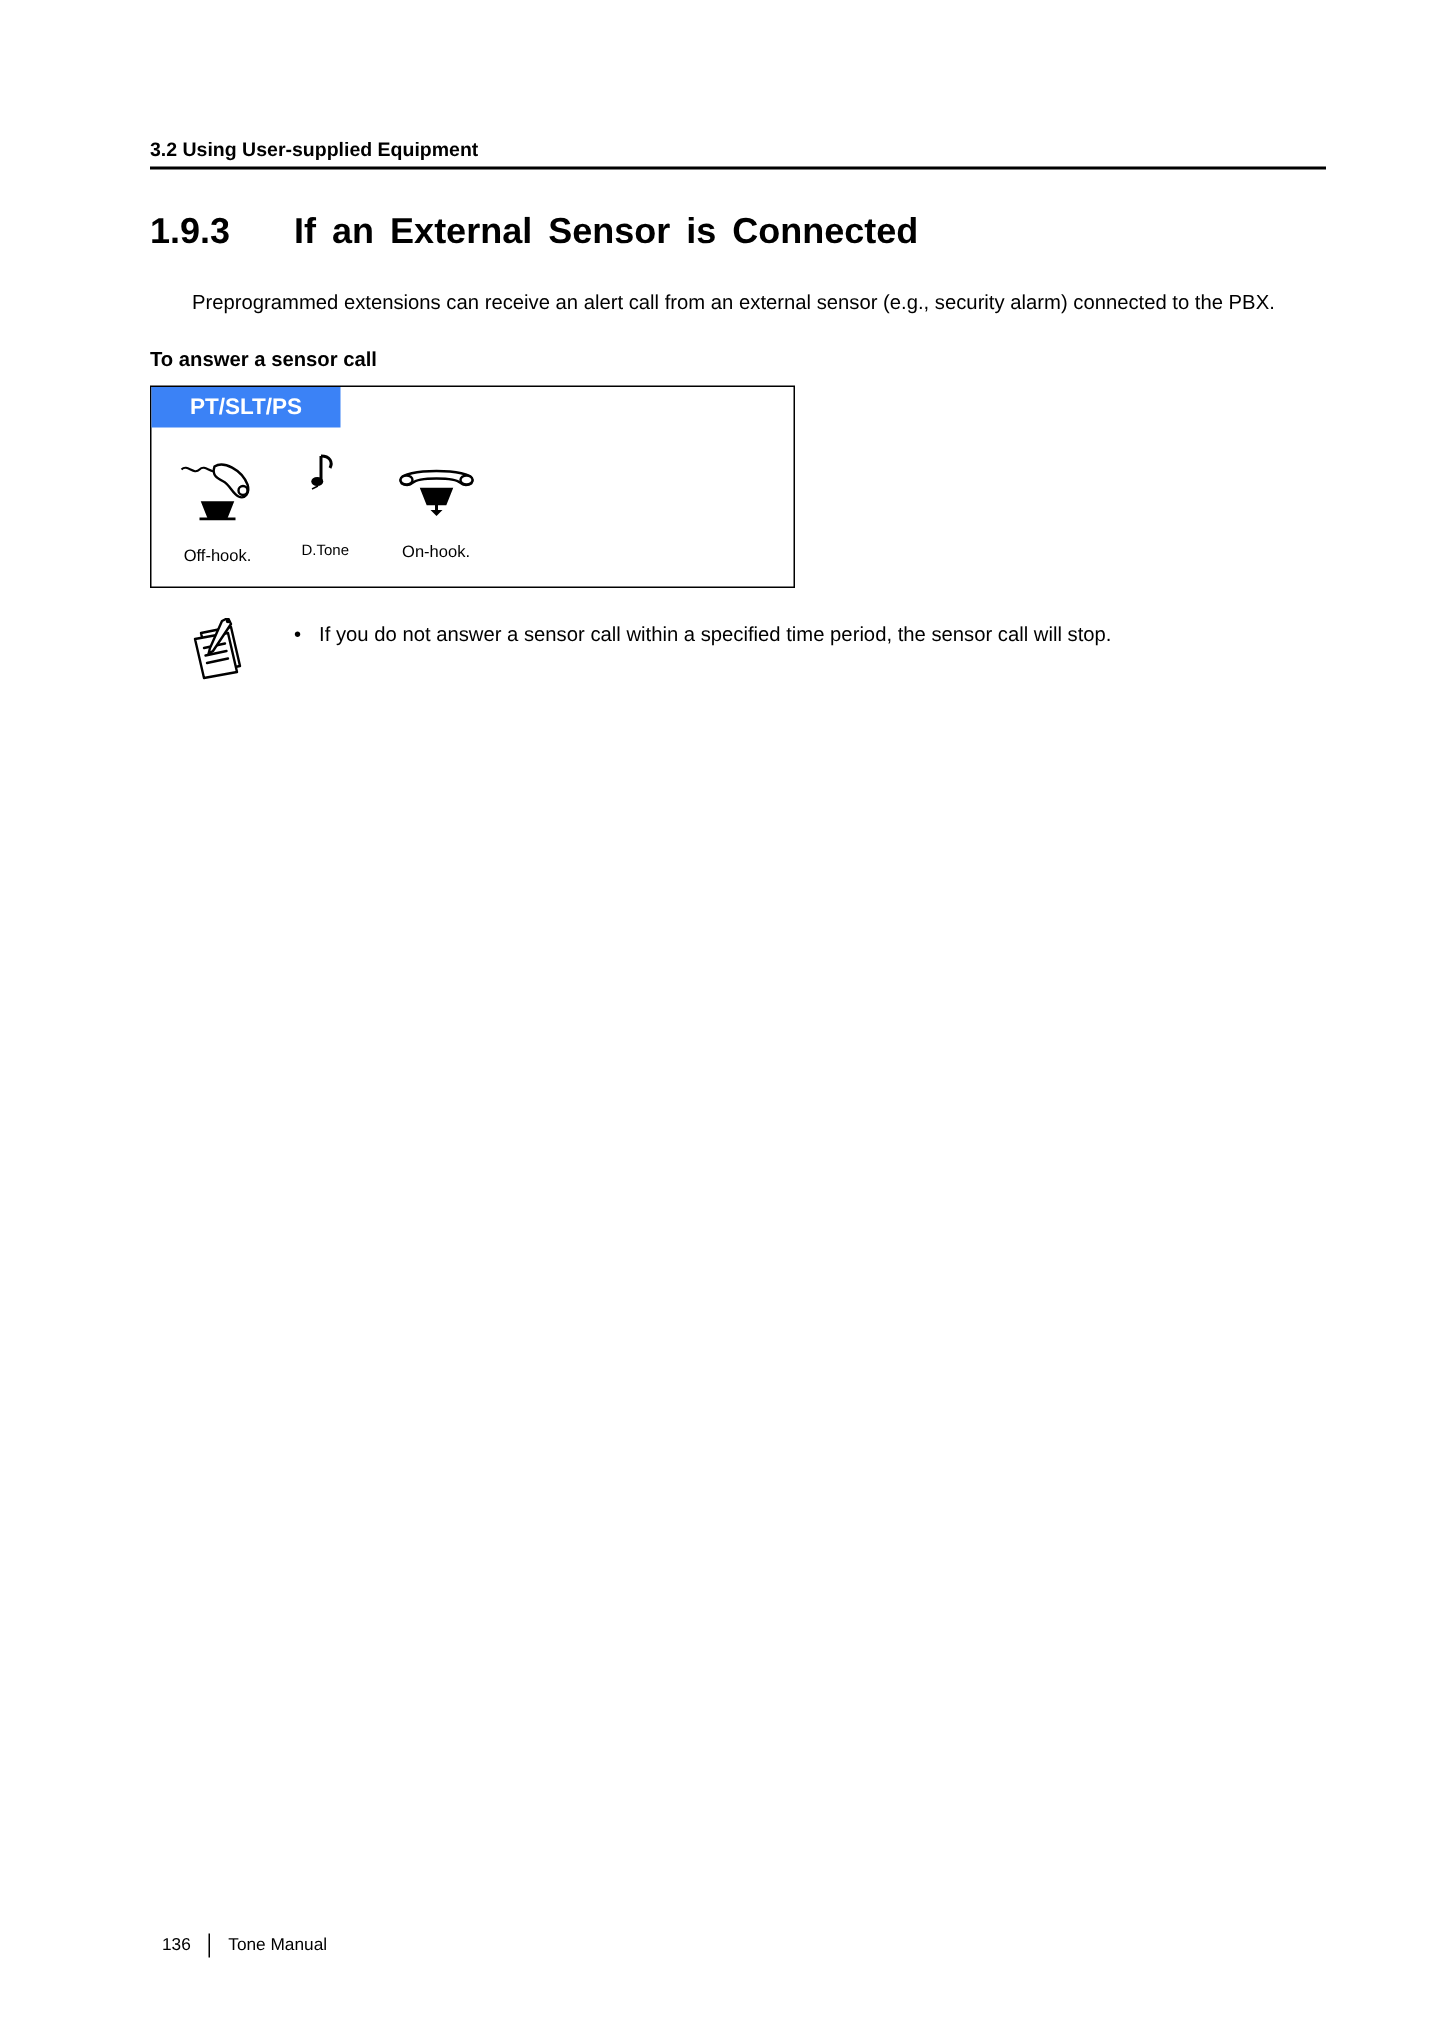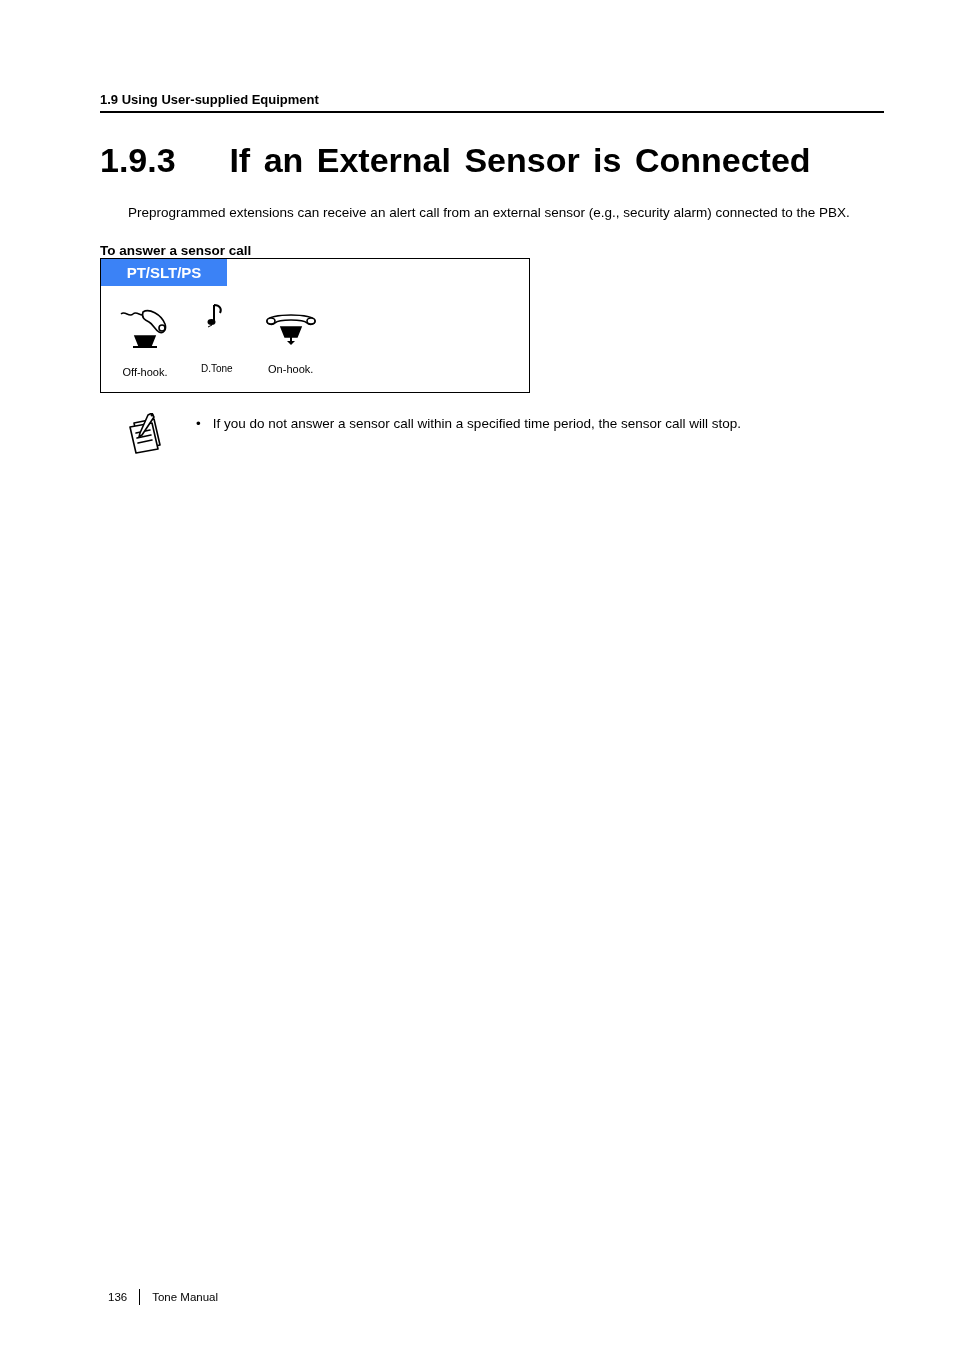--- a/index.html
+++ b/index.html
@@ -23,34 +23,35 @@
     font-size: 13px;
     font-weight: bold;
     margin-bottom: 4px;
   }
   .hr-thick {
     border: none;
     border-top: 2px solid #000;
     margin: 0 0 28px 0;
   }
   .section-title {
-    font-size: 34px;
+    font-size: 24px;
     font-weight: bold;
     margin: 0 0 24px 0;
     word-spacing: 4px;
   }
   .intro {
     font-size: 13.5px;
     line-height: 1.4;
     margin-left: 28px;
     margin-bottom: 20px;
   }
   .subhead {
     font-size: 13.5px;
     font-weight: bold;
+    margin-bottom: 10px;
   }
   .card {
     border: 1px solid #000;
     width: 430px;
     box-sizing: border-box;
   }
   .card-header {
     background: #3b82f6;
     color: #fff;
     font-size: 15px;
@@ -111,21 +112,21 @@
     height: 16px;
     margin-right: 12px;
   }
   svg { display: block; }
 </style>
 </head>
 <body>
 
 <div class="page">
 
-  <div class="running-head">1.9 Using User-supplied Equipment</div>
+  <div class="running-head">3.2 Using User-supplied Equipment</div>
   <hr class="hr-thick">
 
   <h2 class="section-title">
     <span>1.9.3</span>
     &nbsp;&nbsp;
     <span>If an External Sensor is Connected</span>
   </h2>
 
   <p class="intro">Preprogrammed extensions can receive an alert call from an external sensor (e.g., security alarm) connected to the PBX.</p>
 

